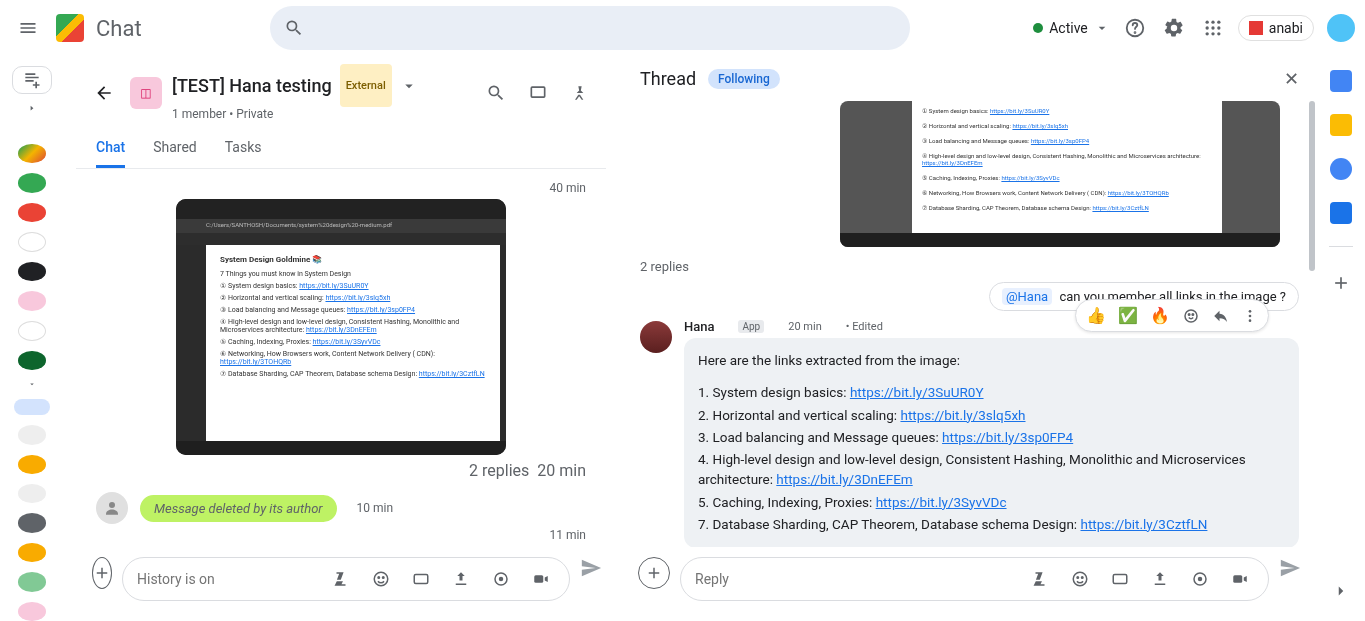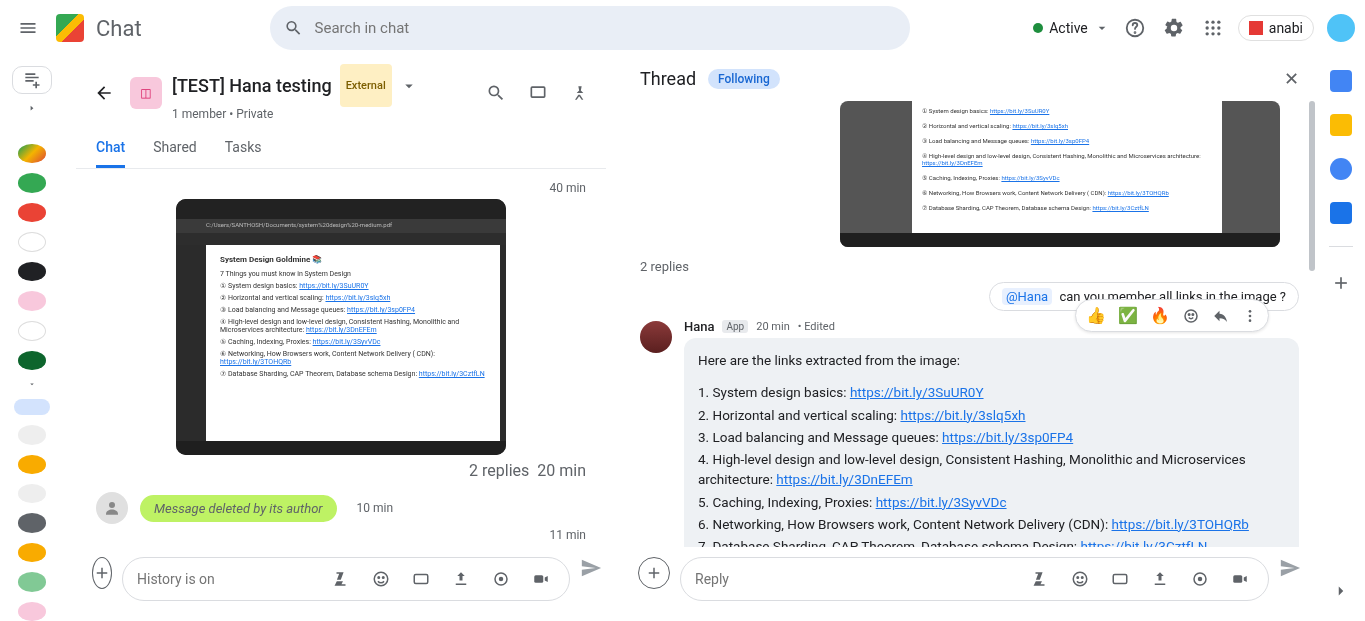--- a/index.html
+++ b/index.html
@@ -94,21 +94,21 @@
 .user-prompt { display:inline-block; border:1px solid #dadce0; border-radius:18px; padding:6px 12px; font-size:13px; }
 .mention { color:#1a73e8; background:#e8f0fe; padding:1px 4px; border-radius:4px; margin-right:4px; }
 
 .reaction-bar { position:absolute; right:48px; top:198px; background:#fff; border:1px solid #dadce0; border-radius:22px; padding:6px 10px; display:flex; align-items:center; gap:12px; box-shadow:0 1px 3px rgba(0,0,0,0.1); z-index:5; }
 .reaction-bar .r { font-size:16px; cursor:pointer; }
 .reaction-bar .ic { color:#5f6368; cursor:pointer; display:flex; }
 
 .bot-msg { display:flex; gap:12px; }
 .bot-avatar { width:32px; height:32px; border-radius:50%; background:linear-gradient(#8b3a3a,#5a1f1f); flex-shrink:0; margin-top:2px; }
 .bot-body { flex:1; }
-.bot-head { display:flex; align-items:center; gap:8px; margin-bottom:2px; }
+.bot-head { display:flex; align-items:center; gap:24px; margin-bottom:2px; }
 .bot-name { font-size:13px; font-weight:500; }
 .app-chip { background:#e8eaed; font-size:10px; padding:1px 4px; border-radius:3px; color:#5f6368; }
 .bot-time { font-size:11px; color:#5f6368; }
 .bot-bubble { background:#eef1f4; border-radius:12px; padding:12px 14px; font-size:13.5px; line-height:1.5; margin-top:4px; }
 .bot-bubble .link { color:#1a73e8; text-decoration:underline; }
 .bot-bubble ol { list-style:none; }
 .bot-bubble li { margin-bottom:2px; }
 .bot-bubble .num { }
 
 svg { display:block; }
@@ -122,21 +122,20 @@
     <svg width="20" height="20" viewBox="0 0 24 24" fill="#5f6368">
         <path d="M3 6h18v2H3zM3 11h18v2H3zM3 16h18v2H3z"></path>
       </svg>
   </div>
   <div class="brand-logo"></div>
   <div class="brand-name">Chat</div>
   <div class="search-box">
     <svg width="20" height="20" viewBox="0 0 24 24" fill="#5f6368">
         <path d="M15.5 14h-.79l-.28-.27A6.471 6.471 0 0016 9.5 6.5 6.5 0 109.5 16c1.61 0 3.09-.59 4.23-1.57l.27.28v.79l5 4.99L20.49 19l-4.99-5zm-6 0C7.01 14 5 11.99 5 9.5S7.01 5 9.5 5 14 7.01 14 9.5 11.99 14 9.5 14z"></path>
       </svg>
-    <input placeholder="Search in chat" style="">
   </div>
   <div class="top-right">
     <div class="status-chip">
       <span class="status-dot"></span>
       <span>Active</span>
       <svg width="16" height="16" viewBox="0 0 24 24" fill="#5f6368">
           <path d="M7 10l5 5 5-5z"></path>
         </svg>
     </div>
     <div class="icon-btn">
@@ -421,21 +420,20 @@
             <span class="bot-time">• <span>Edited</span></span>
           </div>
           <div class="bot-bubble">
             <div style="margin-bottom:12px;">Here are the links extracted from the image:</div>
             <ol id="bot-items">
                 <li><span class="num">1.</span> System design basics: <a class="link">https://bit.ly/3SuUR0Y</a></li>
                 <li><span class="num">2.</span> Horizontal and vertical scaling: <a class="link">https://bit.ly/3slq5xh</a></li>
                 <li><span class="num">3.</span> Load balancing and Message queues: <a class="link">https://bit.ly/3sp0FP4</a></li>
                 <li><span class="num">4.</span> High-level design and low-level design, Consistent Hashing, Monolithic and Microservices architecture: <a class="link">https://bit.ly/3DnEFEm</a></li>
                 <li><span class="num">5.</span> Caching, Indexing, Proxies: <a class="link">https://bit.ly/3SyvVDc</a></li>
-                <li><span class="num">6.</span> Networking, How Browsers work, Content Network Delivery (CDN): <a class="link">https://bit.ly/3TOHQRb</a></li>
                 <li><span class="num">7.</span> Database Sharding, CAP Theorem, Database schema Design: <a class="link">https://bit.ly/3CztfLN</a></li>
               </ol>
           </div>
         </div>
       </div>
     </div>
     <div class="compose-wrap">
       <div class="plus-circle">
           <svg width="18" height="18" viewBox="0 0 24 24" fill="#5f6368">
             <path d="M11 5h2v14h-2z"></path>

